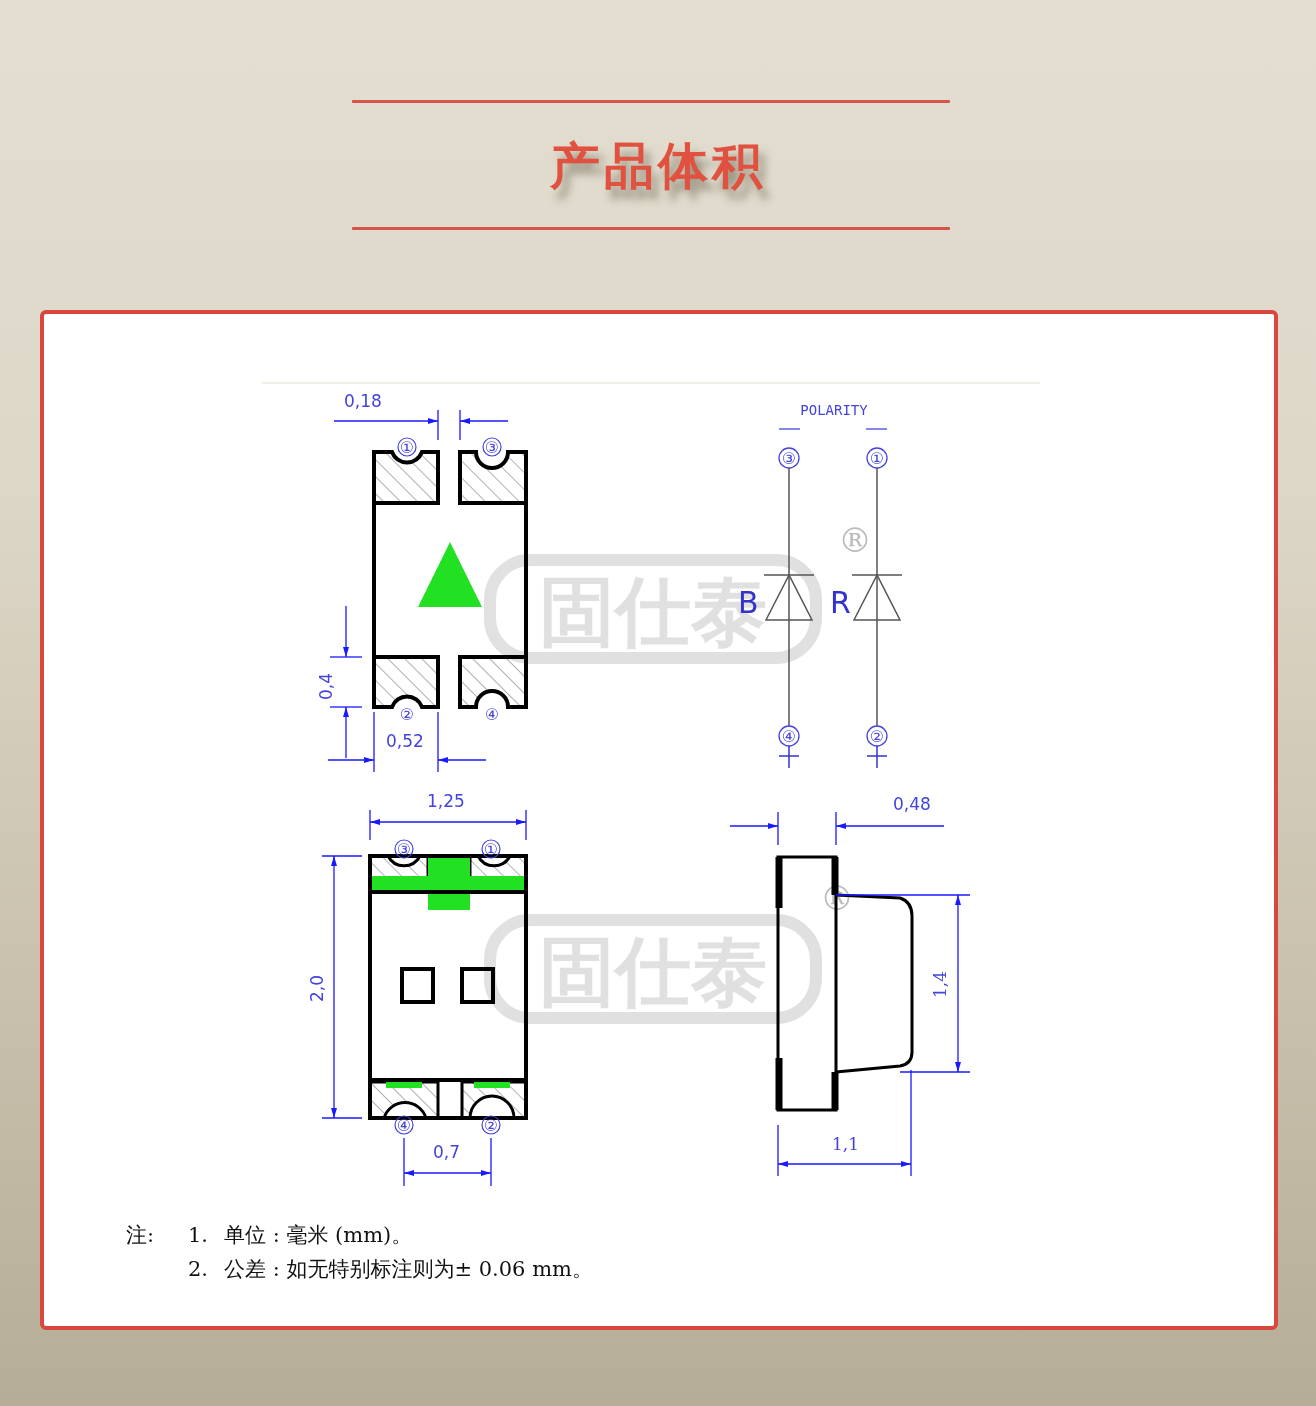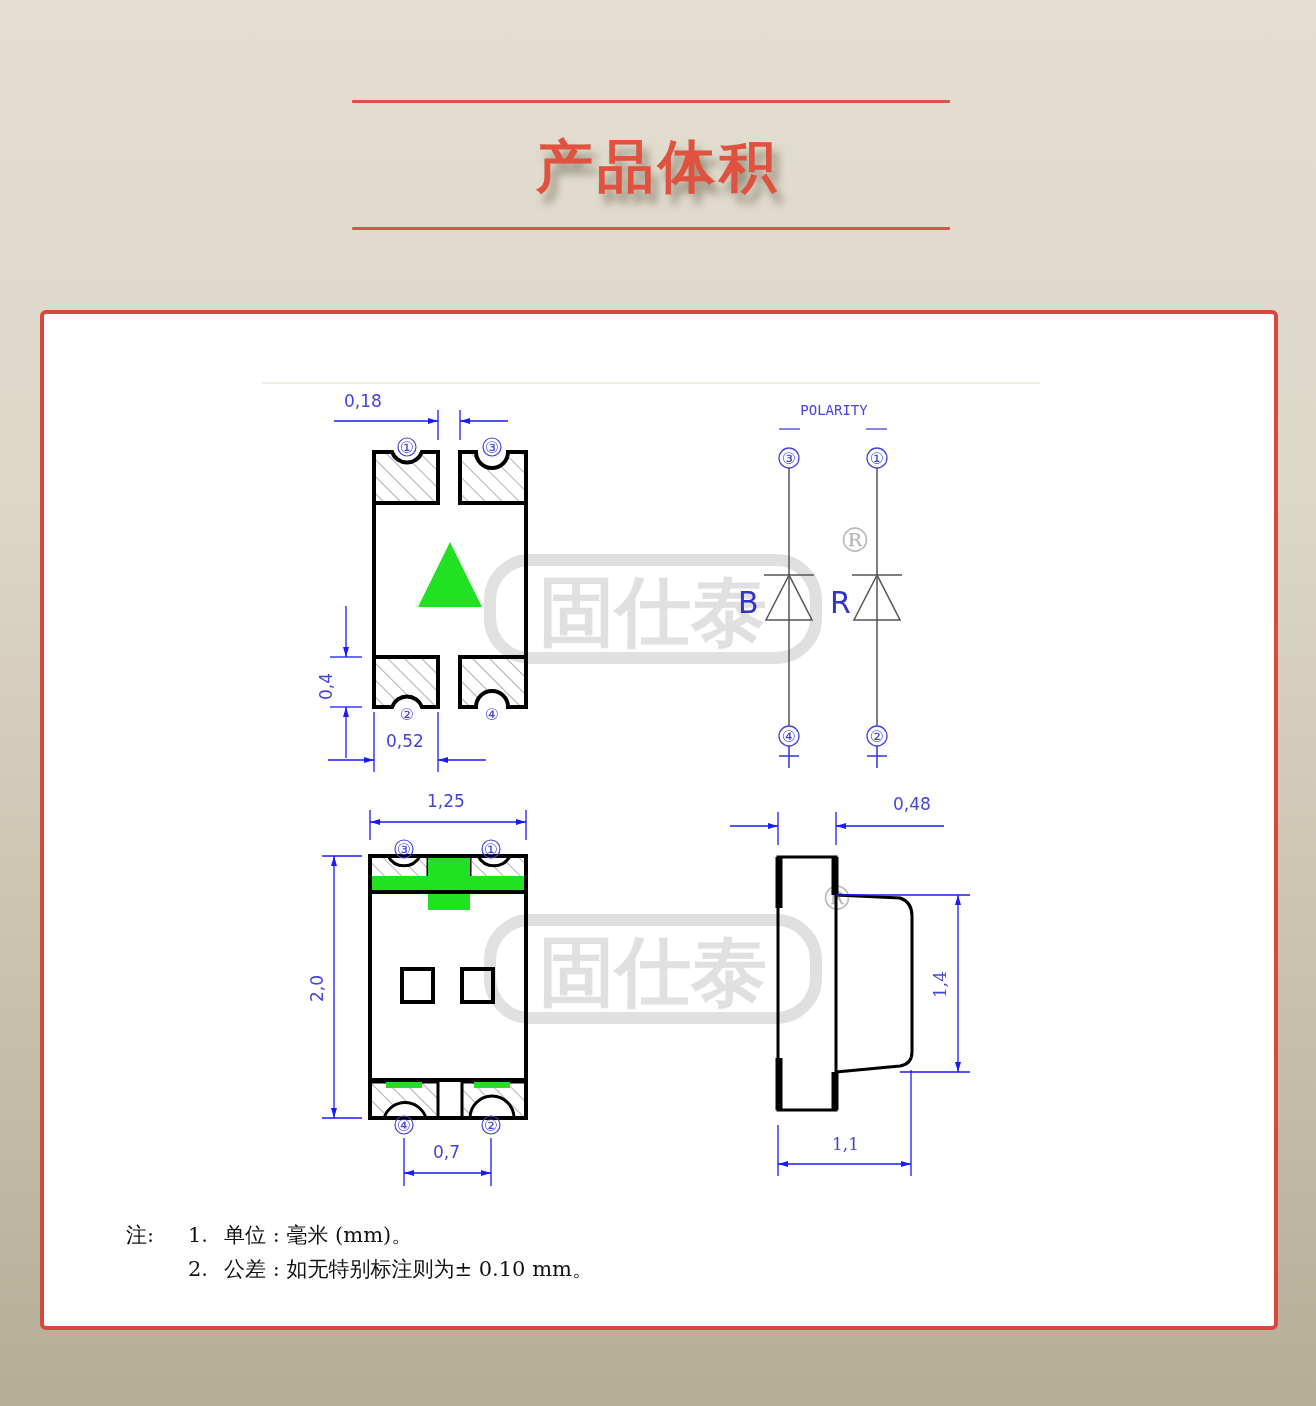--- a/index.html
+++ b/index.html
@@ -9,21 +9,21 @@
     font-family: "DejaVu Sans", sans-serif;
   }
   .rule {
     position: absolute; left: 352px; width: 598px; height: 3px;
     background: #d9534a; border-radius: 1px;
   }
   .rule.top { top: 100px; }
   .rule.bottom { top: 227px; }
   .title {
     position: absolute; left: 352px; width: 612px; top: 118px;
-    text-align: center; font-size: 57px; font-weight: bold; color: #e0513f;
+    text-align: center; font-size: 50px; font-weight: bold; color: #e0513f;
     letter-spacing: 4px; line-height: 96px;
     text-shadow: 6px 10px 8px rgba(90,80,60,0.55);
     font-family: "DejaVu Sans", sans-serif;
   }
   .panel {
     position: absolute; left: 40px; top: 310px; width: 1230px; height: 1012px;
     background: #ffffff; border: 4px solid #d9483e; border-radius: 6px;
   }
   .drawing {
     position: absolute; left: 0; top: 0; width: 1316px; height: 1406px;
@@ -223,15 +223,15 @@
 
 <div class="notes">
   <div class="row">
     <span class="lbl">注:</span>
     <span class="num">1.</span>
     <span>单位 : 毫米 (mm)。</span>
   </div>
   <div class="row">
     <span class="lbl"></span>
     <span class="num">2.</span>
-    <span>公差 : 如无特别标注则为± 0.10 mm。</span>
+    <span>公差 : 如无特别标注则为± 0.06 mm。</span>
   </div>
 </div>
 
 </body></html>

